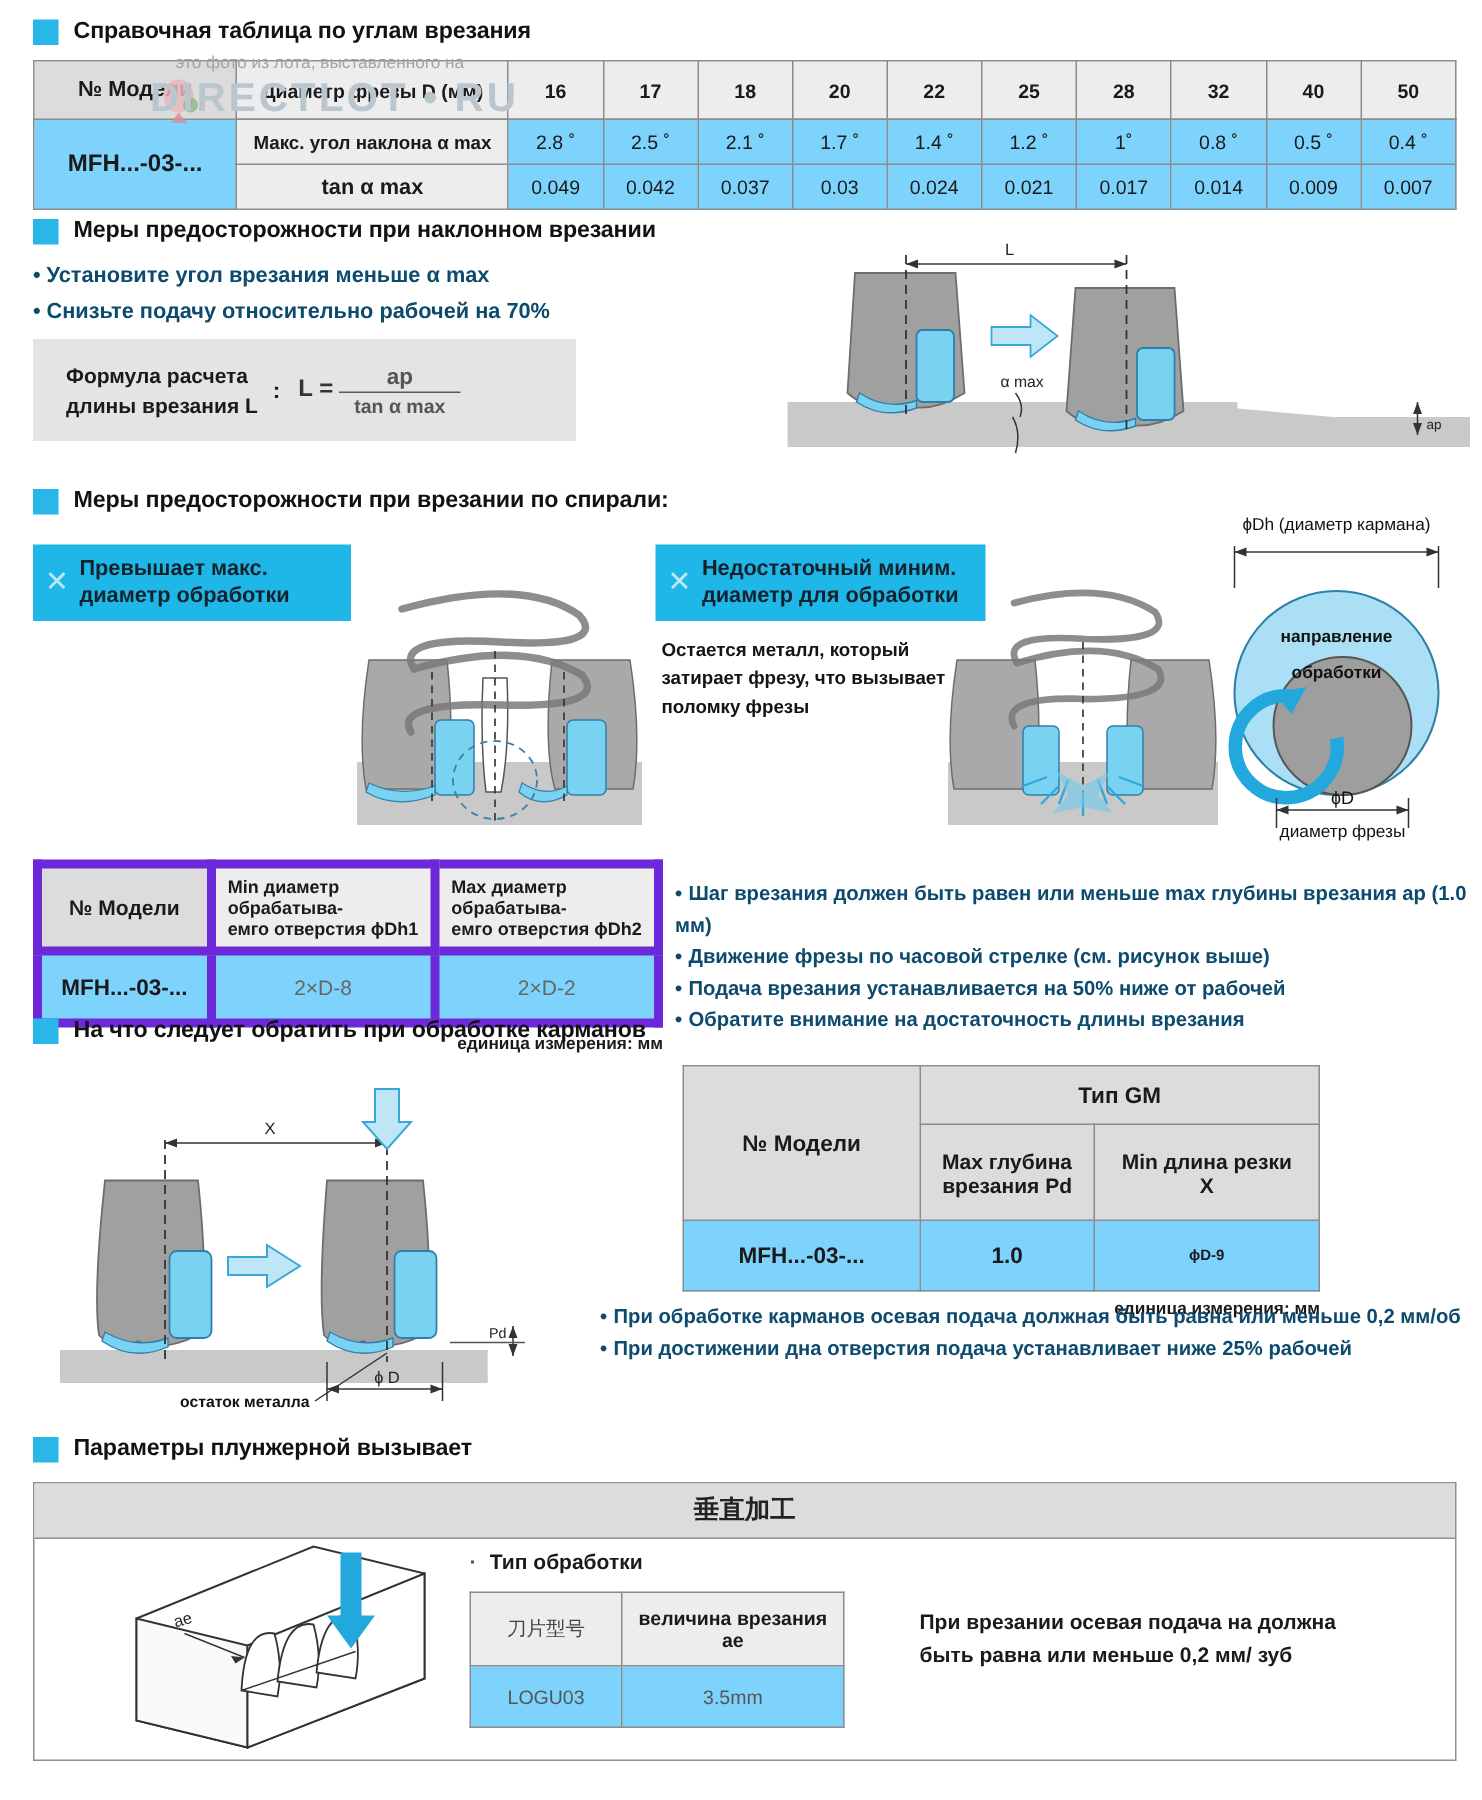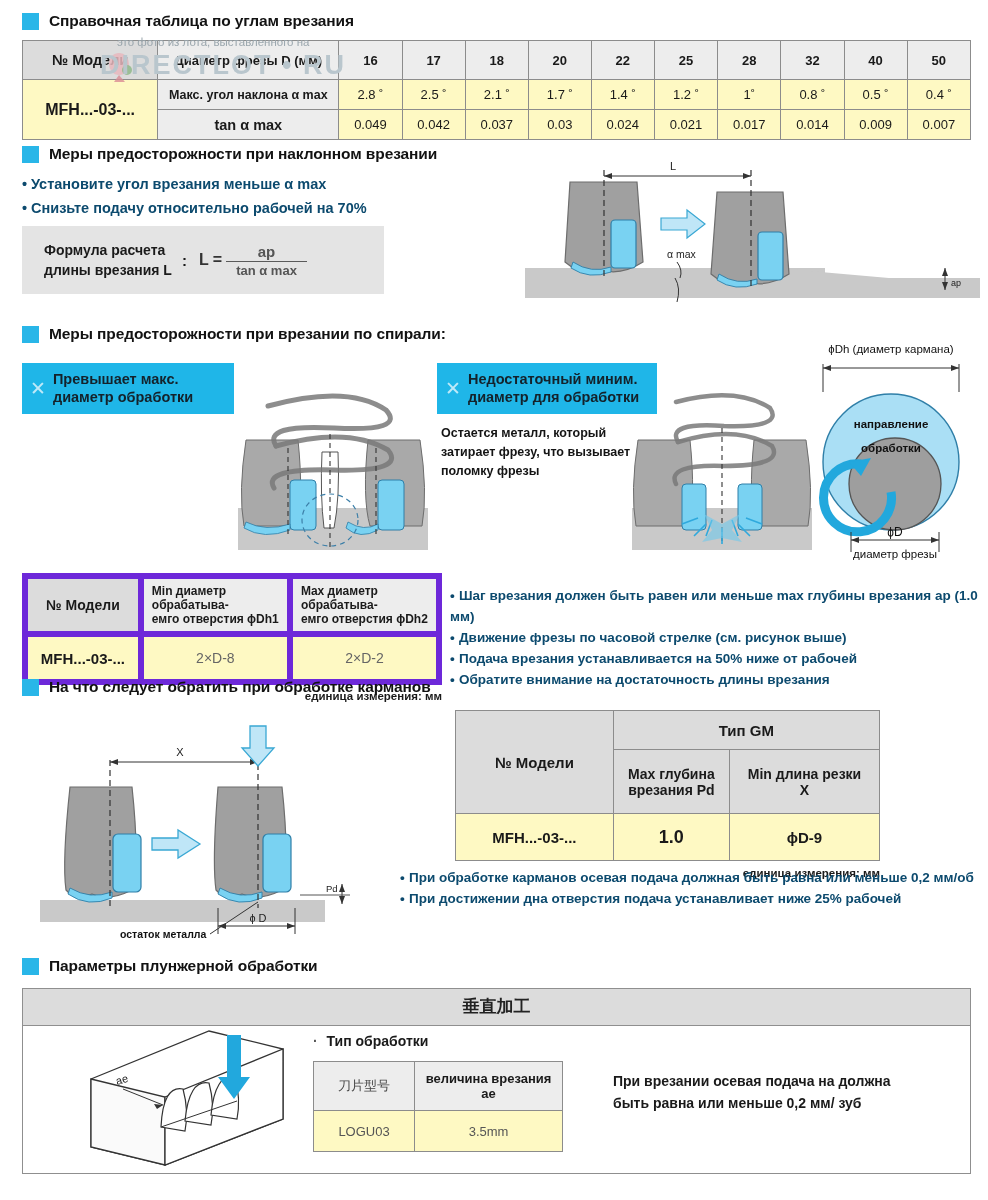--- a/index.html
+++ b/index.html
@@ -20,21 +20,21 @@
 
   
   table{border-collapse:collapse;}
   .tbl td,.tbl th{border:1px solid #9a9a9a;text-align:center;vertical-align:middle;}
 
   
   #angle-table{width:949px;font-size:13px;}
   #angle-table td{border:1px solid #8c8c8c;}
   .hdr-grey{background:#dcdcdc;font-weight:bold;font-size:14.5px;}
   .hdr-lgrey{background:#ededed;font-weight:bold;}
-  .cell-w{background:#fef9c3;}
+  .cell-w{background:#7dd3fc;}
 
   
   .wm{position:absolute;pointer-events:none;}
   .wm-line{position:absolute;left:117px;top:36px;font-size:11.5px;color:#9aa6ad;white-space:nowrap;}
   .wm-big{position:absolute;left:100px;top:50px;font-size:27px;font-weight:bold;color:#b9c6cd;letter-spacing:2px;white-space:nowrap;}
   .wm-ico{position:absolute;left:108px;top:52px;width:34px;height:30px;}
 
   
   .blt{font-size:14.5px;font-weight:bold;color:#0c4a6e;line-height:1.55;}
   .blt .dot{display:inline-block;width:9px;}
@@ -375,36 +375,36 @@
           <span style="display:block">Max глубина</span>
           <span style="display:block">врезания Pd</span>
         </td>
         <td class="hdr-grey" style="width:152px;font-size:14px;">
           <span style="display:block">Min длина резки</span>
           <span style="display:block">X</span>
         </td>
       </tr>
       <tr>
         <td class="cell-w" style="height:34px;font-size:15px;font-weight:bold;">MFH...-03-...</td>
-        <td class="cell-w" style="font-size:18px;font-weight:bold;">1.0</td>
-        <td class="cell-w" style="font-size:15px;font-weight:bold;">ɸD-9</td>
+        <td class="cell-w" style="font-size:15px;font-weight:bold;">1.0</td>
+        <td class="cell-w" style="font-size:10px;font-weight:bold;">ɸD-9</td>
       </tr>
     </tbody>
       </table>
     <div class="unit" style="width:425px;margin-top:6px;">единица измерения: мм</div>
   </div>
 
   <div class="abs" style="left:400px;top:868px;">
     <div class="blt" style="font-size:13.5px;"><span class="dot">•</span><span>При обработке карманов осевая подача должная быть равна или меньше 0,2 мм/об</span></div>
     <div class="blt" style="font-size:13.5px;"><span class="dot">•</span><span>При достижении дна отверстия подача устанавливает ниже 25% рабочей</span></div>
   </div>
 
   <div class="abs sec-head" style="left:22px;top:957px;">
     <span class="sq"></span>
-    <span class="txt">Параметры плунжерной обработки</span>
+    <span class="txt">Параметры плунжерной вызывает</span>
   </div>
 
   <div class="abs" id="plunge-panel" style="left:22px;top:988px;height:186px;">
     <div id="plunge-title">垂直加工</div>
 
     <svg class="abs" style="left:8px;top:38px;" width="268" height="142" viewBox="0 0 268 142">
       <path d="M60 52 L178 4 L252 22 L252 92 L134 138 L60 120 Z" fill="#ffffff" stroke="#333" stroke-width="1.3"></path>
       <path d="M60 52 L134 70 L134 138 L60 120 Z" fill="#fafafa" stroke="#333" stroke-width="1.3"></path>
       <path d="M134 70 L252 22 L252 92 L134 138 Z" fill="#ffffff" stroke="#333" stroke-width="1.3"></path>
 

